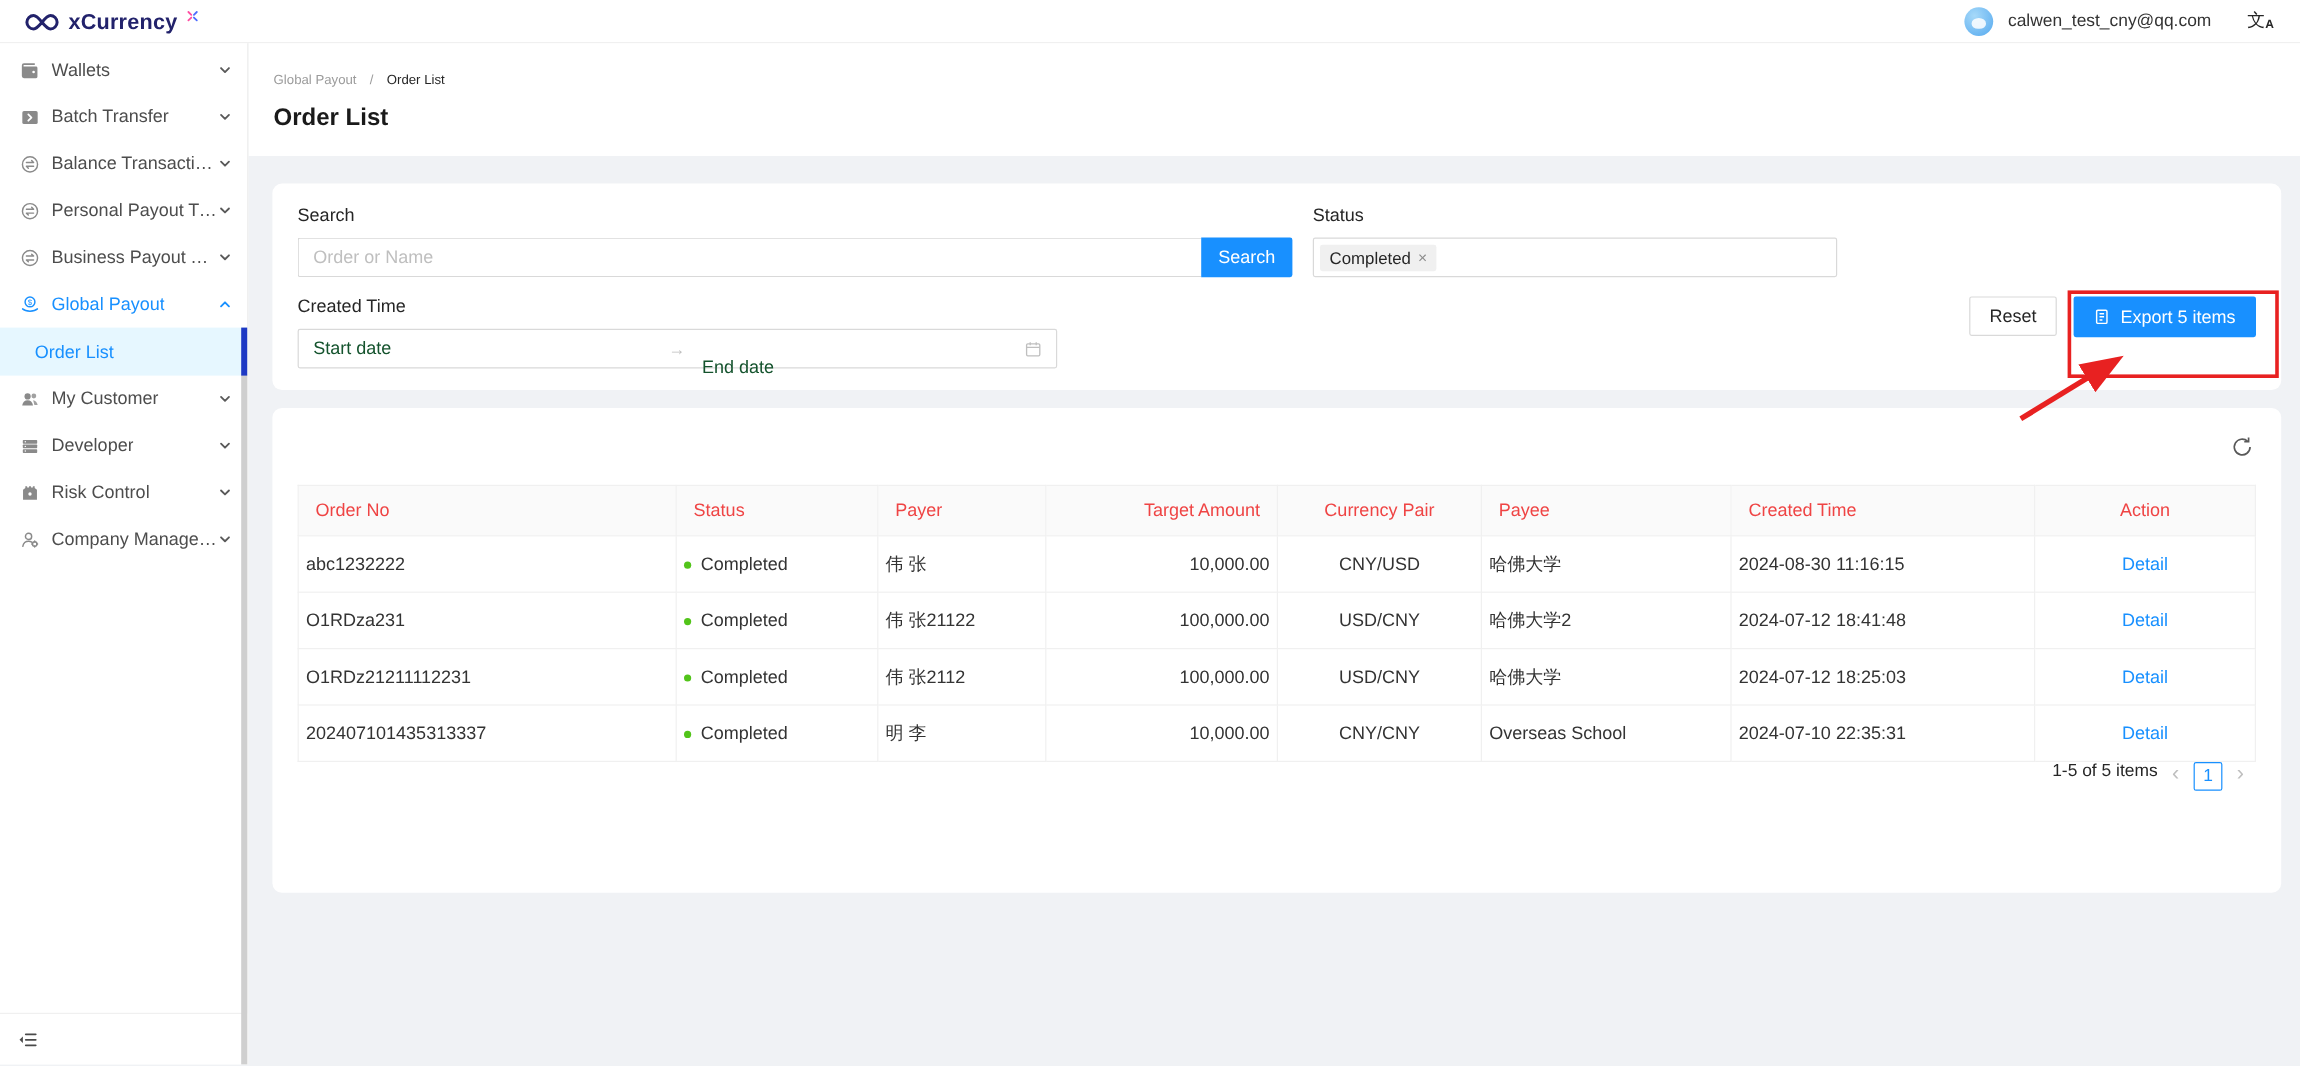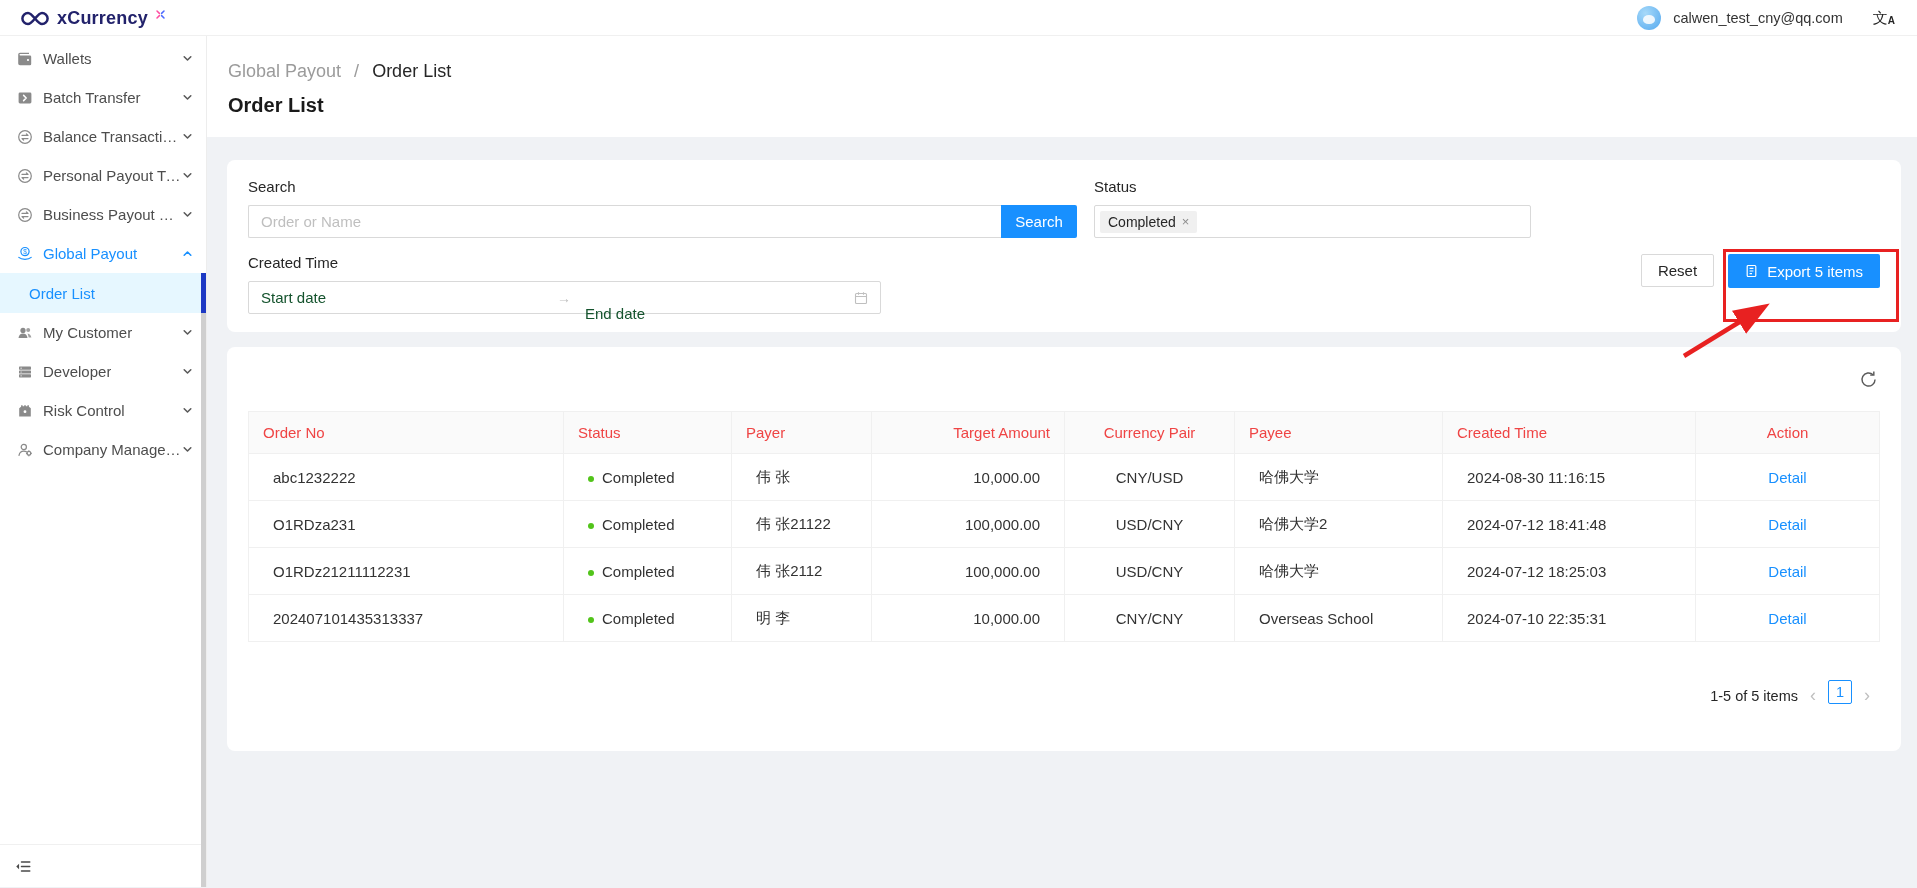--- a/index.html
+++ b/index.html
@@ -33,21 +33,21 @@
 .side-item.active .chev{color:var(--accent);}
 .side-item.sub{padding-left:29px;height:40px;}
 .side-item.selected{background:var(--selected-bg);color:var(--accent);}
 .side-item.selected::after{content:'';position:absolute;right:0;top:0;bottom:0;width:5px;background:var(--indicator);z-index:3;}
 .sb-thumb{position:absolute;right:0;top:276px;bottom:0;width:5px;background:#cfcfcf;z-index:2;cursor:pointer;}
 .sidebar-footer{position:absolute;left:0;right:0;bottom:0;height:43px;border-top:1px solid #f0f0f0;background:#fff;display:flex;align-items:center;padding-left:15px;}
 .collapse-btn{cursor:pointer;display:flex;}
 
 .main{flex:1;display:flex;flex-direction:column;background:#f0f2f5;min-width:0;}
 .page-head{background:#fff;padding:26px 24px 22px 21px;}
-.breadcrumb{font-size:18px;line-height:1;}
+.breadcrumb{font-size:11px;line-height:1;}
 .crumb-parent{color:#9b9b9b;cursor:pointer;}
 .crumb-sep{color:#9b9b9b;margin:0 8px;}
 .crumb-current{color:#262626;}
 .page-title{font-size:20px;font-weight:600;color:#1a1a1a;margin-top:15px;line-height:1;}
 .content{padding:23px 16px 0 20px;flex:1;}
 .card{background:#fff;border-radius:8px;}
 
 .filter-card{padding:18px 21px;position:relative;}
 .filter-grid{display:grid;grid-template-columns:829px 1fr;grid-template-areas:"search status" "date actions";column-gap:17px;row-gap:16px;}
 .f-search{grid-area:search;}
@@ -71,26 +71,26 @@
 .export-wrap{position:relative;display:inline-flex;}
 .btn-export{height:34px;padding:0 17px;background:var(--accent);color:#fff;border:none;border-radius:2px;font-size:15px;display:flex;align-items:center;gap:8px;cursor:pointer;font-family:inherit;}
 .red-box{position:absolute;left:-5px;top:-5px;right:-19px;bottom:-8px;border:3px solid var(--annotation);pointer-events:none;z-index:6;}
 .red-arrow{position:absolute;left:-50px;top:42px;width:110px;height:64px;pointer-events:none;z-index:6;overflow:visible;}
 
 .table-card{margin-top:15px;padding:0 21px;min-height:404px;}
 .table-toolbar{height:64px;display:flex;align-items:center;justify-content:flex-end;padding-right:2px;}
 .refresh{cursor:pointer;display:flex;}
 table{width:100%;border-collapse:collapse;table-layout:fixed;font-size:15px;}
 th{background:#fafafa;font-weight:500;color:#ef4444;height:42px;padding:0 14px;text-align:left;border:1px solid #f0f0f0;overflow:hidden;white-space:nowrap;}
-td{height:47px;padding:0 24px;border:1px solid #f0f0f0;color:#333;overflow:hidden;white-space:nowrap;}
+td{height:47px;padding:0 6px;border:1px solid #f0f0f0;color:#333;overflow:hidden;white-space:nowrap;}
 th:nth-child(4),td:nth-child(4){text-align:right;}
 th:nth-child(5),td:nth-child(5),th:nth-child(8),td:nth-child(8){text-align:center;}
 .dot{display:inline-block;width:6px;height:6px;border-radius:50%;background:var(--green);margin-right:8px;vertical-align:1px;}
 .detail{color:var(--accent);cursor:pointer;text-decoration:none;}
-.pagination{height:62px;display:flex;align-items:flex-end;justify-content:flex-end;gap:10px;padding-right:8px;font-size:14.5px;color:#262626;}
+.pagination{height:62px;display:flex;align-items:flex-start;justify-content:flex-end;gap:10px;padding-right:8px;font-size:14.5px;color:#262626;}
 .pg-arrow{color:#bfbfbf;font-size:18px;cursor:pointer;line-height:1;padding:0 2px;}
 .pg-num{width:24px;height:24px;border:1px solid var(--accent);border-radius:2px;color:var(--accent);display:flex;align-items:center;justify-content:center;font-size:14.5px;cursor:pointer;}
 </style>
 </head>
 <body>
 
 <header class="topbar">
   <div class="logo">
     <span class="inf">
       <svg width="30" height="17" viewBox="0 0 30 16" fill="none" stroke="#22226b" stroke-width="2.5">

